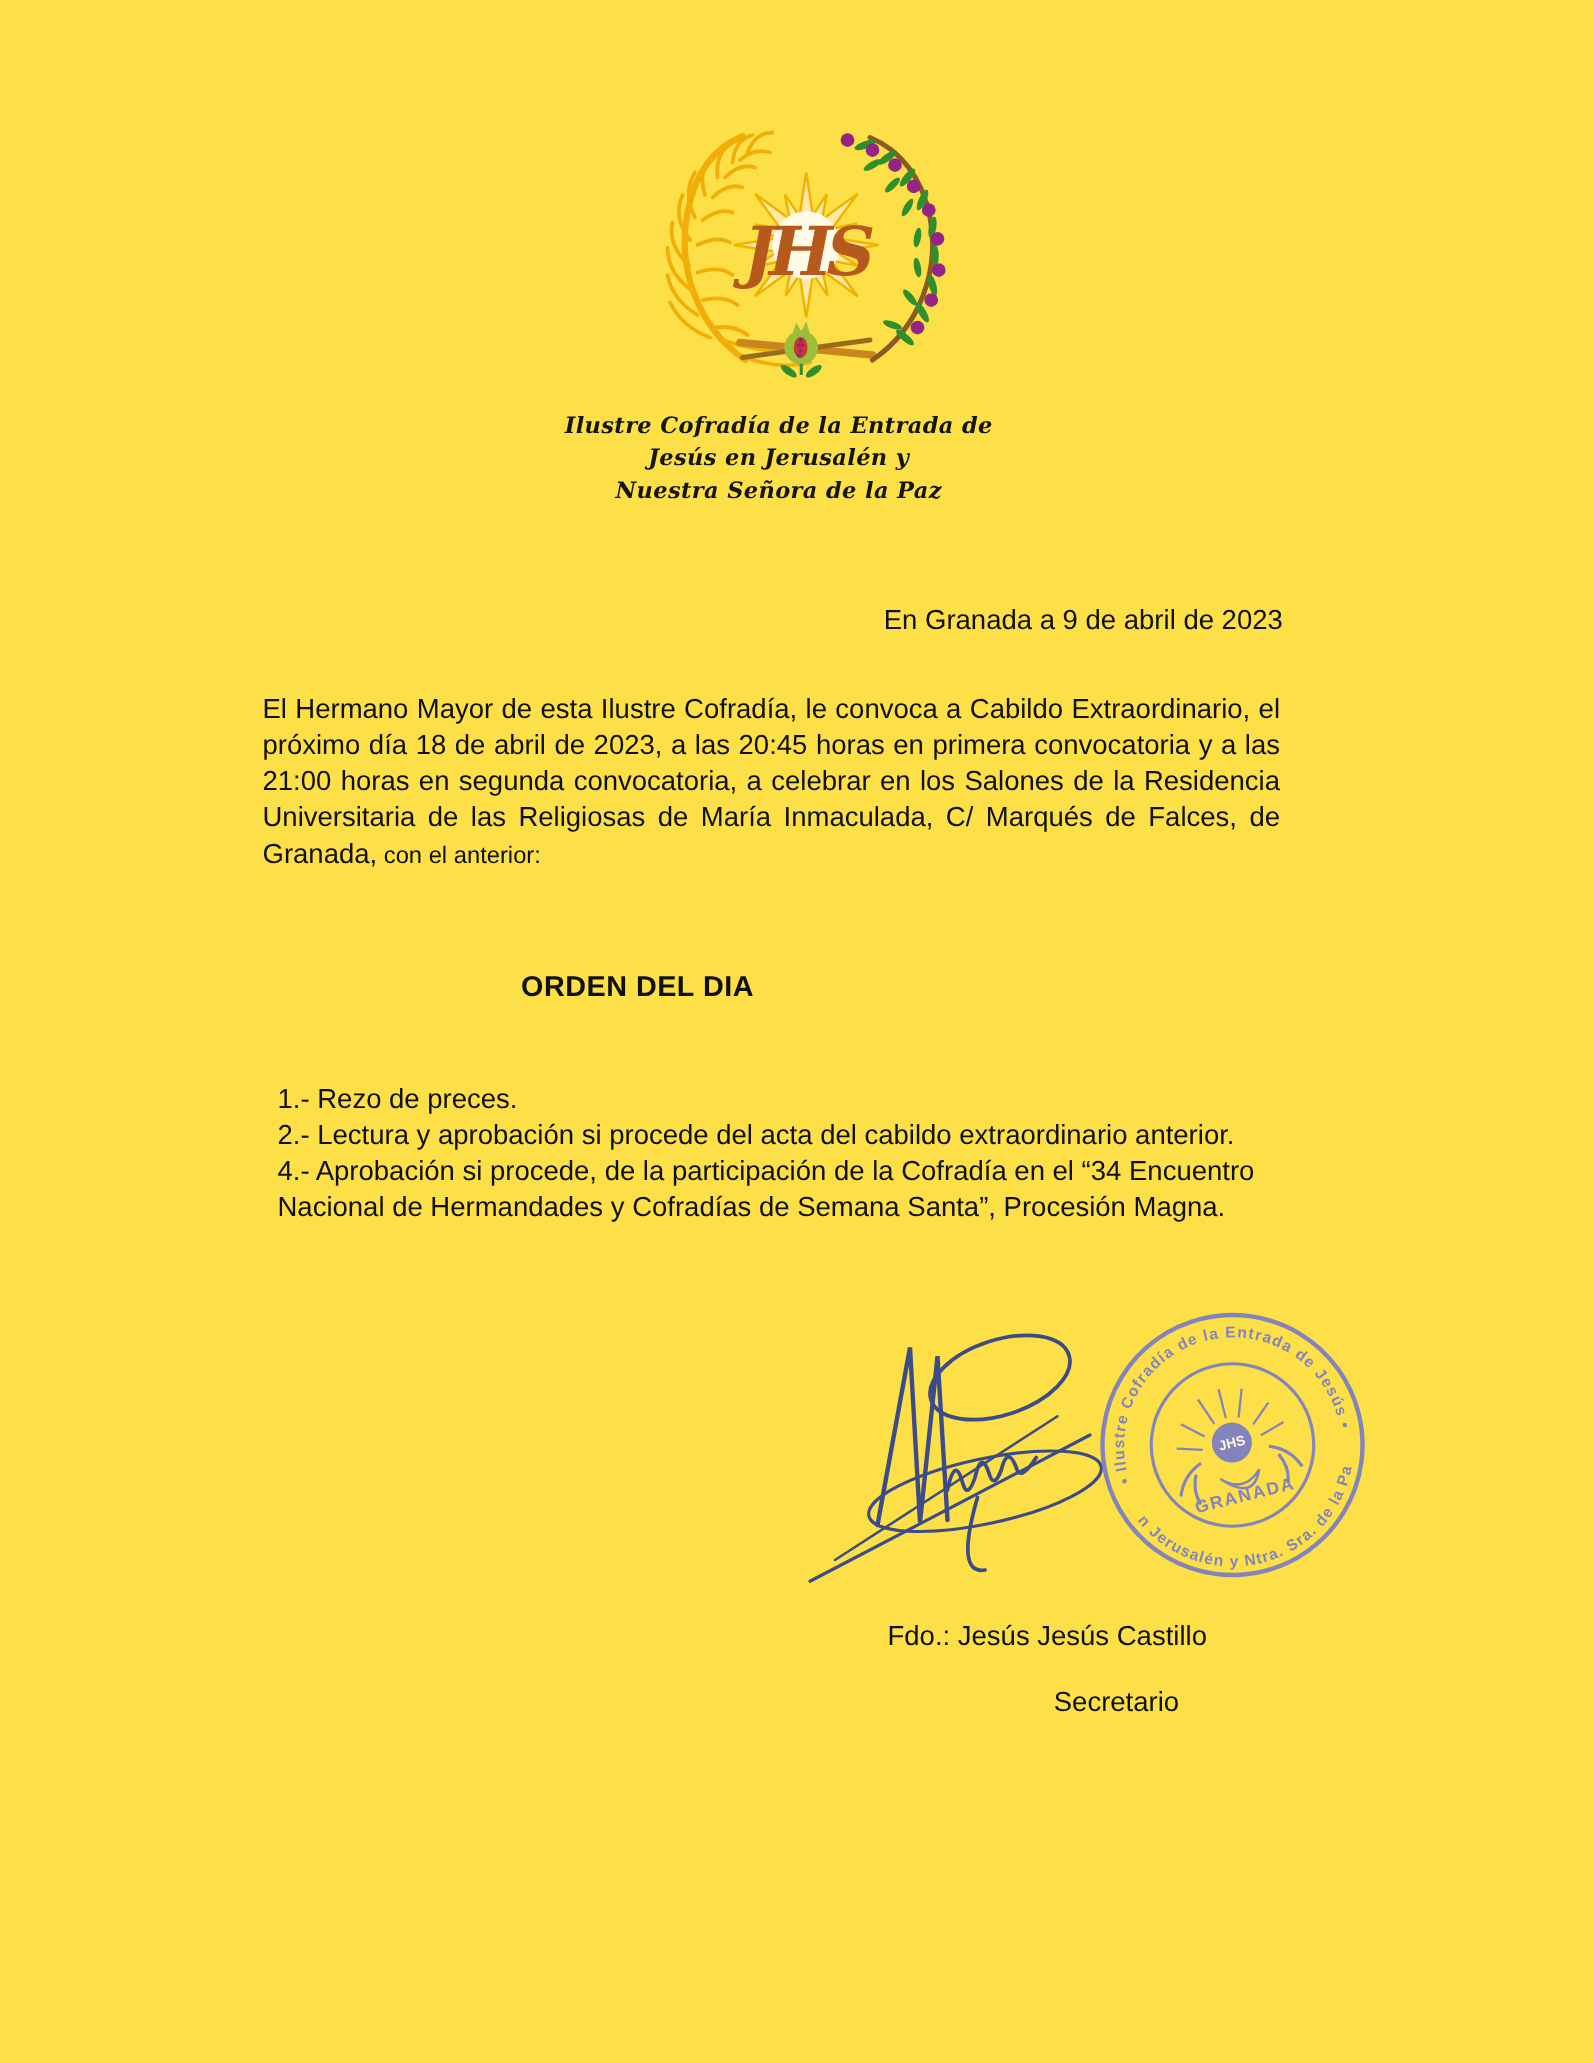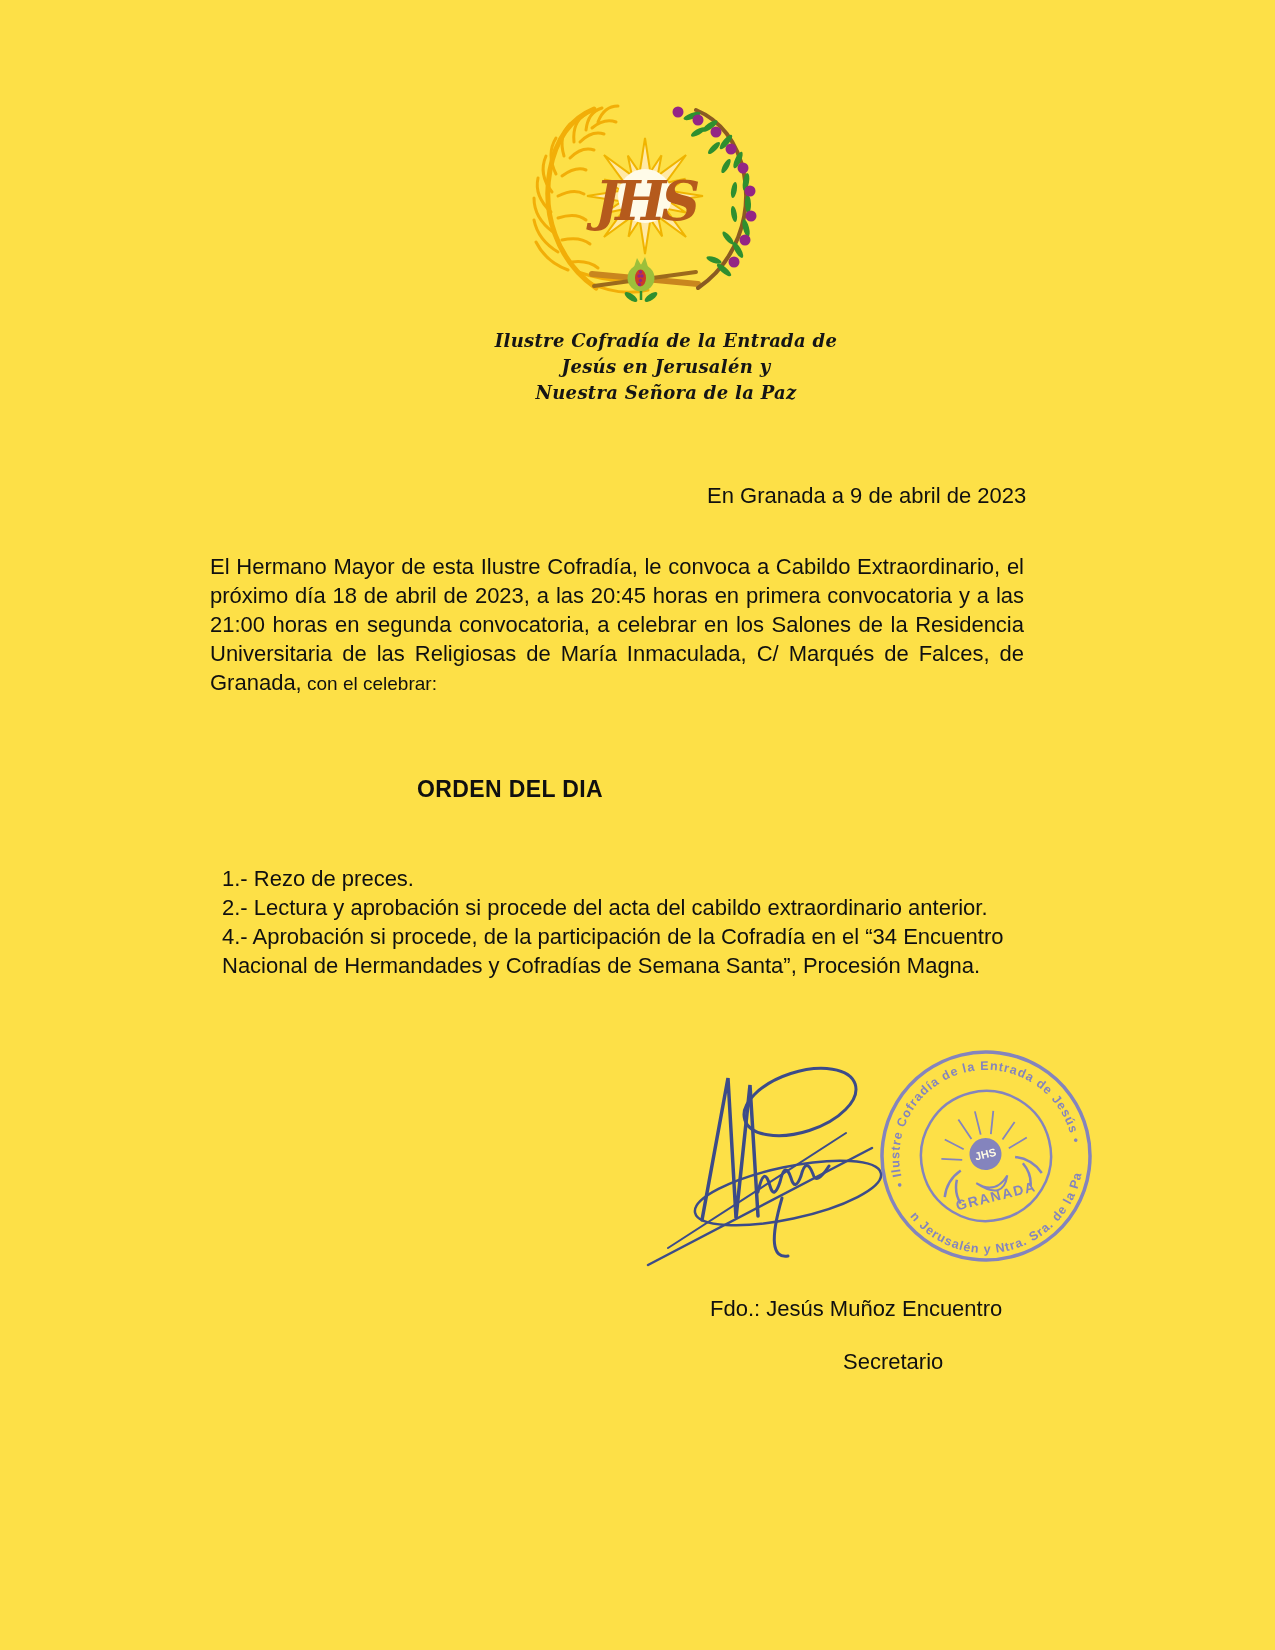--- a/index.html
+++ b/index.html
@@ -160,30 +160,30 @@
           <circle cx="112.5" cy="188.5" r="1.7"></circle>
           <circle cx="111.5" cy="192.5" r="1.7"></circle>
         </g>
         <line x1="113" y1="199" x2="113" y2="208" stroke="#2f8f2f" stroke-width="2.5"></line>
         <ellipse cx="103" cy="205" rx="7.5" ry="3" transform="rotate(35 103 205)" fill="#2f8f2f"></ellipse>
         <ellipse cx="123" cy="205" rx="7.5" ry="3" transform="rotate(-35 123 205)" fill="#2f8f2f"></ellipse>
       </g>
     </svg>
   </div>
 
-  <div class="abs caption" style="left:416px; top:328px; width:500px;">
+  <div class="abs caption" style="left:373px; top:328px; width:500px;">
     <div>Ilustre Cofradía de la Entrada de</div>
     <div>Jesús en Jerusalén y</div>
     <div>Nuestra Señora de la Paz</div>
   </div>
 
   <div class="abs dateline" style="left:707px; top:483px;">En Granada a 9 de abril de 2023</div>
 
   <div class="abs bodypara" style="left:210px; top:552px;">
-    <span>El Hermano Mayor de esta Ilustre Cofradía, le convoca a Cabildo Extraordinario, el próximo día 18 de abril de 2023, a las 20:45 horas en primera convocatoria y a las 21:00 horas en segunda convocatoria, a celebrar en los Salones de la Residencia Universitaria de las Religiosas de María Inmaculada, C/ Marqués de Falces, de Granada,</span><span class="small"> con el celebrar:</span>
+    <span>El Hermano Mayor de esta Ilustre Cofradía, le convoca a Cabildo Extraordinario, el próximo día 18 de abril de 2023, a las 20:45 horas en primera convocatoria y a las 21:00 horas en segunda convocatoria, a celebrar en los Salones de la Residencia Universitaria de las Religiosas de María Inmaculada, C/ Marqués de Falces, de Granada,</span><span class="small"> con el anterior:</span>
   </div>
 
   <div class="abs agenda-heading" style="left:0px; top:776px;">ORDEN DEL DIA</div>
 
   <div class="abs agenda-list" style="left:210px; top:864px;">
     <div>1.- Rezo de preces.</div>
     <div>2.- Lectura y aprobación si procede del acta del cabildo extraordinario anterior.</div>
     <div>4.- Aprobación si procede, de la participación de la Cofradía en el “34 Encuentro Nacional de Hermandades y Cofradías de Semana Santa”, Procesión Magna.</div>
   </div>
 
@@ -224,16 +224,16 @@
             <path d="M-16,24 Q0,40 16,24 Q6,48 -16,24" stroke-width="2"></path>
           </g>
           <circle r="16" cy="-2"></circle>
           <text y="2" text-anchor="middle" font-size="11" font-weight="bold" fill="#ffffff">JHS</text>
           <text y="46" text-anchor="middle" font-size="14" font-weight="bold" letter-spacing="1.5">GRANADA</text>
         </g>
       </g>
     </svg>
   </div>
 
-  <div class="abs sigline" style="left:710px; top:1296px;">Fdo.: Jesús Muñoz Encuentro</div>
+  <div class="abs sigline" style="left:710px; top:1296px;">Fdo.: Jesús Jesús Castillo</div>
   <div class="abs sigline" style="left:843px; top:1349px;">Secretario</div>
 
 </div>
 
 </body></html>

